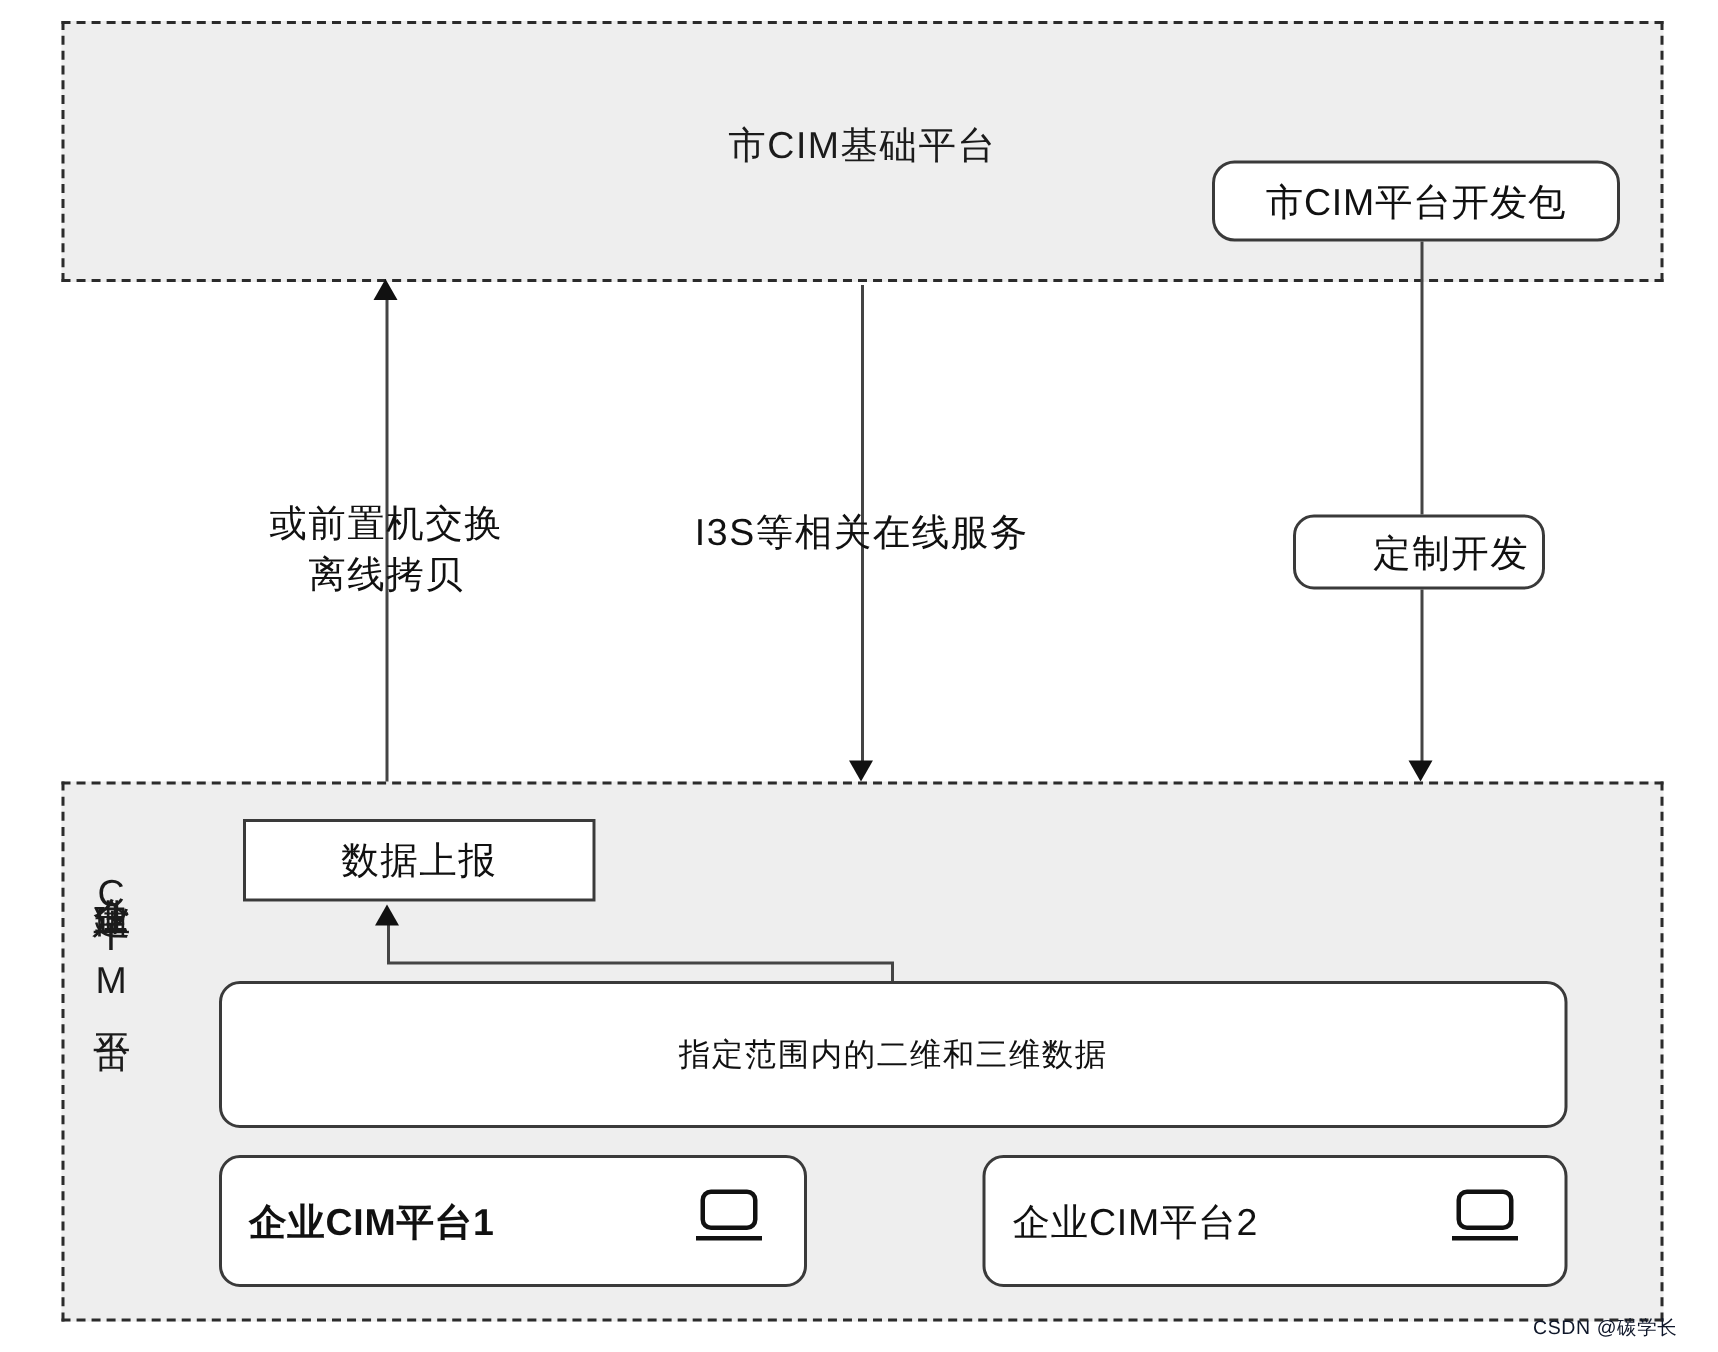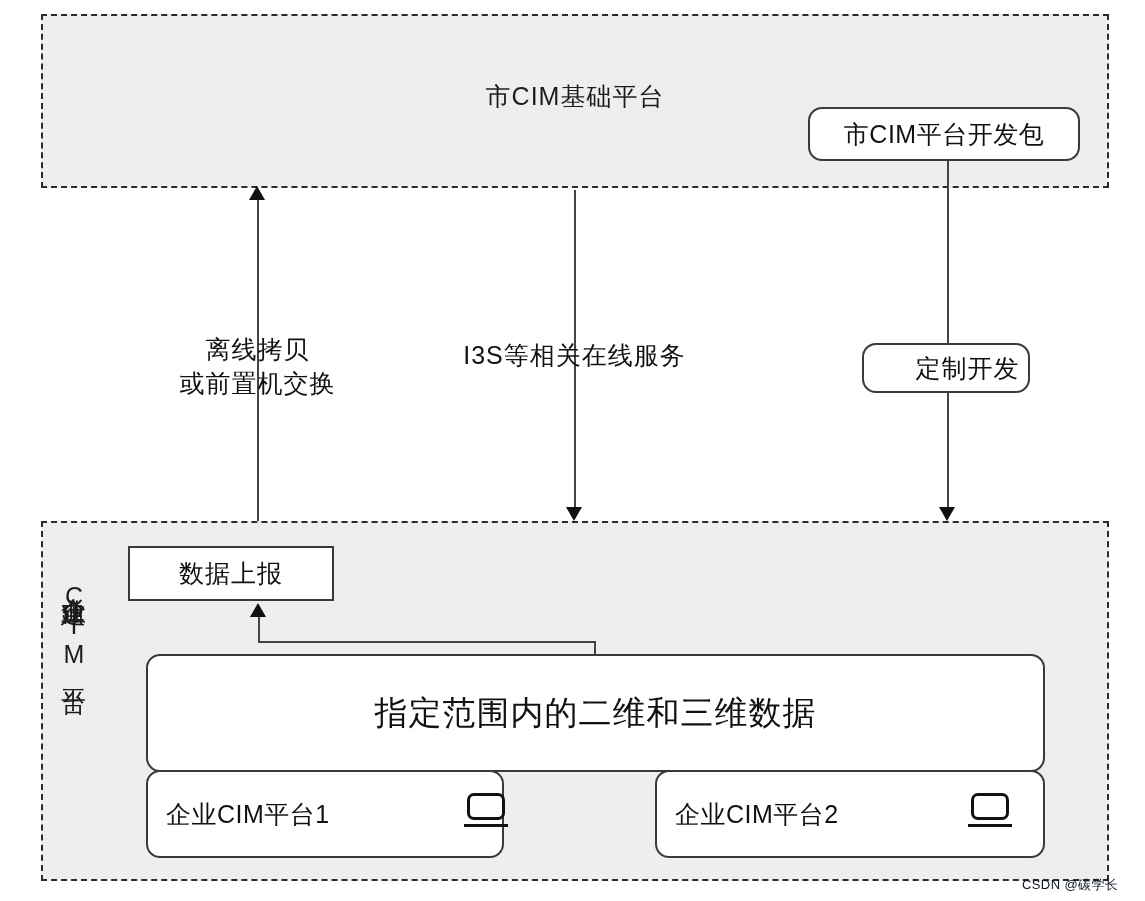--- a/index.html
+++ b/index.html
@@ -126,61 +126,63 @@
     z-index: 3;
   }
 
   #sdk-box {
     left: 808px;
     top: 107px;
     width: 272px;
     height: 54px;
     font-size: 25px;
     letter-spacing: 0.5px;
+    border-radius: 15px;
   }
 
   #custom-dev-box {
     left: 862px;
     top: 343px;
     width: 168px;
     height: 50px;
     font-size: 25px;
     letter-spacing: 1px;
     padding-left: 43px;
   }
 
   #report-box {
-    left: 128px;
+    left: 162px;
     top: 546px;
-    width: 206px;
+    width: 235px;
     height: 55px;
     font-size: 25px;
     letter-spacing: 1px;
   }
 
   #data-scope-box {
     left: 146px;
     top: 654px;
     width: 899px;
-    height: 118px;
-    font-size: 33px;
+    height: 98px;
+    font-size: 21px;
     letter-spacing: 1px;
   }
 
   .platform-box {
     height: 88px;
     font-size: 25px;
     justify-content: flex-start;
     padding-left: 18px;
     letter-spacing: 0.5px;
   }
   #platform-1 {
     left: 146px;
     top: 770px;
-    width: 358px;
+    width: 392px;
+    font-weight: bold;
   }
   #platform-2 {
     left: 655px;
     top: 770px;
     width: 390px;
     align-items: center;
   }
 
   
   .monitor-icon {
@@ -299,22 +301,22 @@
   <div class="arrow-up" id="conn-offline-head"></div>
 
   <div class="vline" id="conn-i3s-line"></div>
   <div class="arrow-down" id="conn-i3s-head"></div>
 
   <div class="vline" id="conn-sdk-line-a"></div>
   <div class="vline" id="conn-sdk-line-b"></div>
   <div class="arrow-down" id="conn-sdk-head"></div>
 
   <div class="edge-label" id="label-offline">
+    <div>或前置机交换</div>
     <div>离线拷贝</div>
-    <div>或前置机交换</div>
   </div>
 
   <div class="edge-label" id="label-i3s">I3S等相关在线服务</div>
 
   <div class="node rounded" id="custom-dev-box">
     <span>定制开发</span>
   </div>
 
   <div class="zone" id="zone-enterprise"></div>
   <div class="zone-title-vertical">企业自建CIM平台</div>

